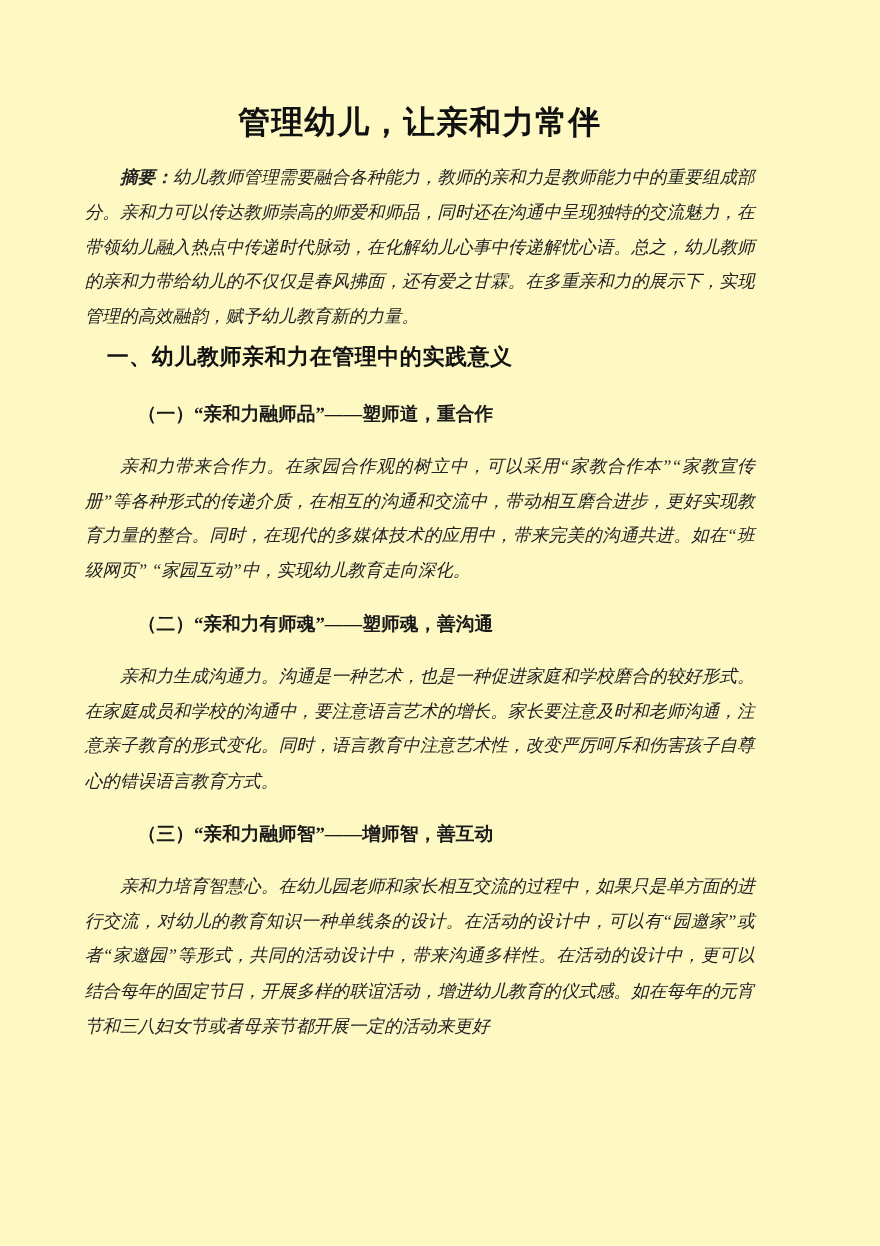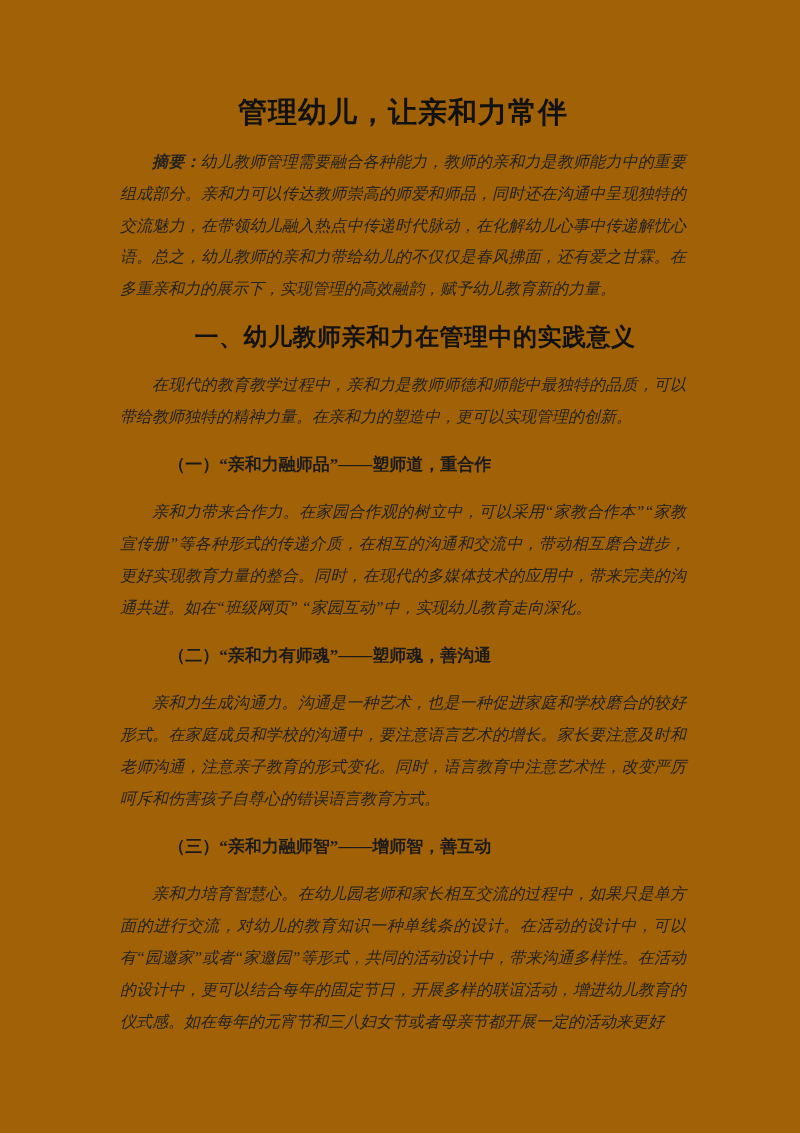--- a/index.html
+++ b/index.html
@@ -4,24 +4,24 @@
 <style>
   html, body {
     margin: 0;
     padding: 0;
     background: #ffffff;
   }
   .sheet {
     position: relative;
     width: 800px;
     height: 1133px;
-    background: #a16207;
+    background: #fef9c3;
     overflow: hidden;
     box-sizing: border-box;
-    padding: 93px 114px 0 120px;
+    padding: 93px 114px 0 77px;
     font-family: "Liberation Serif", serif;
     color: #222222;
   }
   .doc-title {
     margin: 0 0 15px 0;
     font-family: "Liberation Sans", sans-serif;
     font-size: 29px;
     line-height: 38px;
     font-weight: 700;
     letter-spacing: 1px;
@@ -35,29 +35,28 @@
     text-align: justify;
     text-indent: 2em;
     word-break: break-all;
     color: #222222;
     font-style: italic;
   }
   .bold-label {
     font-weight: 700;
   }
   h2.sec-heading {
-    margin: 12px;
-    font-size: 24px;
+    margin: 0;
+    font-size: 20px;
     line-height: 40px;
     font-weight: 700;
     text-indent: 1em;
     color: #111111;
     letter-spacing: 0.5px;
     white-space: nowrap;
-    text-align: center;
   }
   h3.sub-heading {
     margin: 16px;
     font-size: 17px;
     line-height: 31.8px;
     font-weight: 700;
     text-indent: 1.9em;
     color: #1a1a1a;
     white-space: nowrap;
   }
@@ -68,21 +67,20 @@
 <div class="sheet">
 
   <h1 class="doc-title">管理幼儿，让亲和力常伴</h1>
 
   <p class="para"><span class="bold-label">摘要：</span><span>幼儿教师管理需要融合各种能力，教师的亲和力是教师能力中的重要组成部分。亲和力可以传达教师崇高的师爱和师品，同时还在沟通中呈现独特的交流魅力，在带领幼儿融入热点中传递时代脉动，在化解幼儿心事中传递解忧心语。总之，幼儿教师的亲和力带给幼儿的不仅仅是春风拂面，还有爱之甘霖。在多重亲和力的展示下，实现管理的高效融韵，赋予幼儿教育新的力量。</span></p>
 
 
 
   <h2 class="sec-heading">一、幼儿教师亲和力在管理中的实践意义</h2>
 
-  <p class="para">在现代的教育教学过程中，亲和力是教师师德和师能中最独特的品质，可以带给教师独特的精神力量。在亲和力的塑造中，更可以实现管理的创新。</p>
 
   <h3 class="sub-heading">（一）“亲和力融师品”——塑师道，重合作</h3>
 
   <p class="para">亲和力带来合作力。在家园合作观的树立中，可以采用“家教合作本”“家教宣传册”等各种形式的传递介质，在相互的沟通和交流中，带动相互磨合进步，更好实现教育力量的整合。同时，在现代的多媒体技术的应用中，带来完美的沟通共进。如在“班级网页” “家园互动”中，实现幼儿教育走向深化。</p>
 
   <h3 class="sub-heading">（二）“亲和力有师魂”——塑师魂，善沟通</h3>
 
   <p class="para">亲和力生成沟通力。沟通是一种艺术，也是一种促进家庭和学校磨合的较好形式。在家庭成员和学校的沟通中，要注意语言艺术的增长。家长要注意及时和老师沟通，注意亲子教育的形式变化。同时，语言教育中注意艺术性，改变严厉呵斥和伤害孩子自尊心的错误语言教育方式。</p>
 
   <h3 class="sub-heading">（三）“亲和力融师智”——增师智，善互动</h3>

